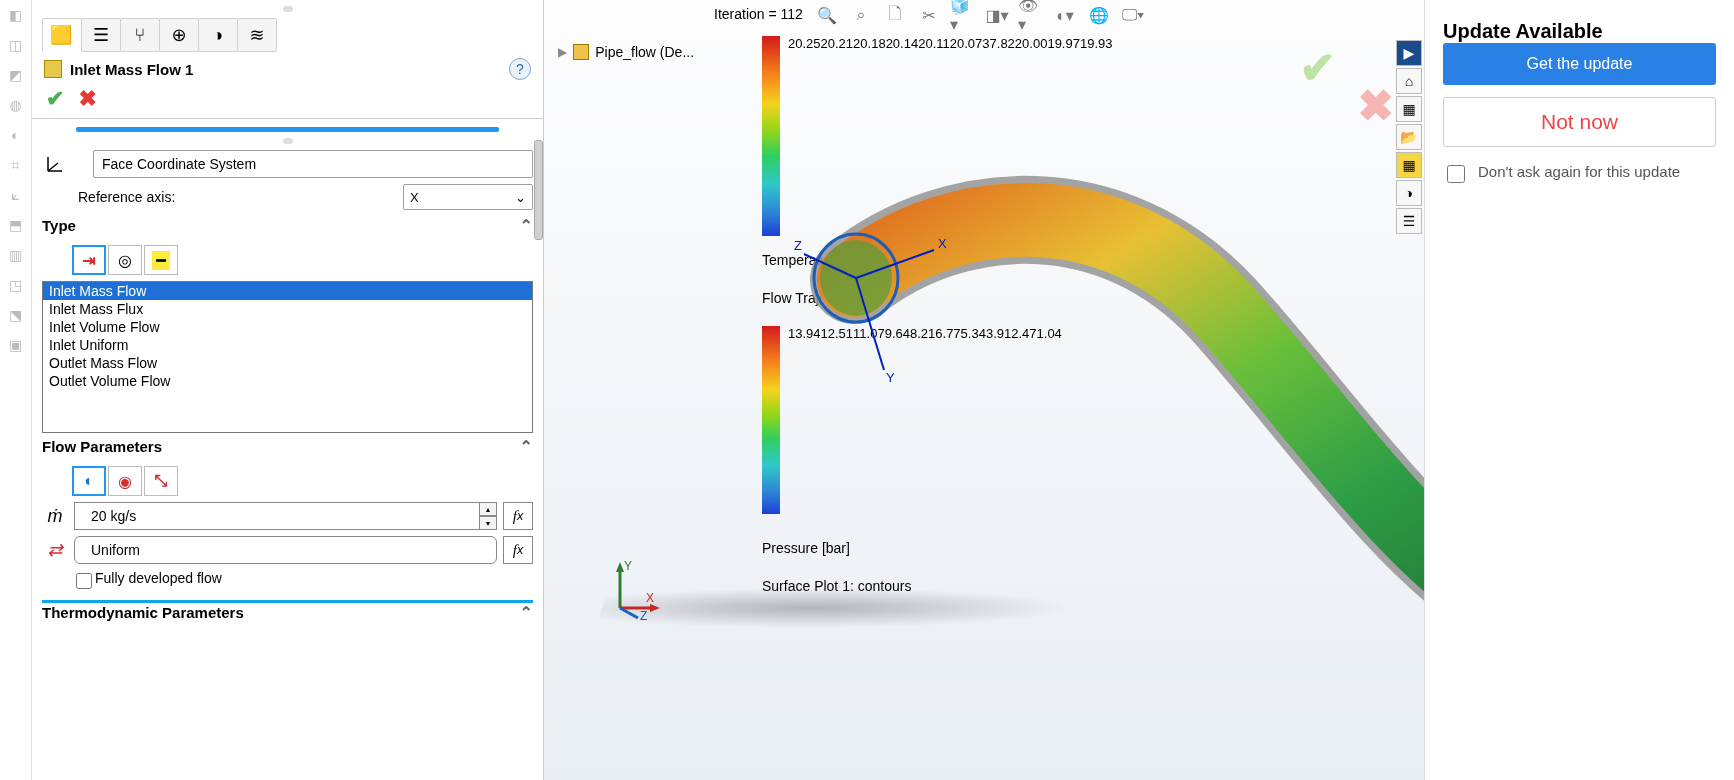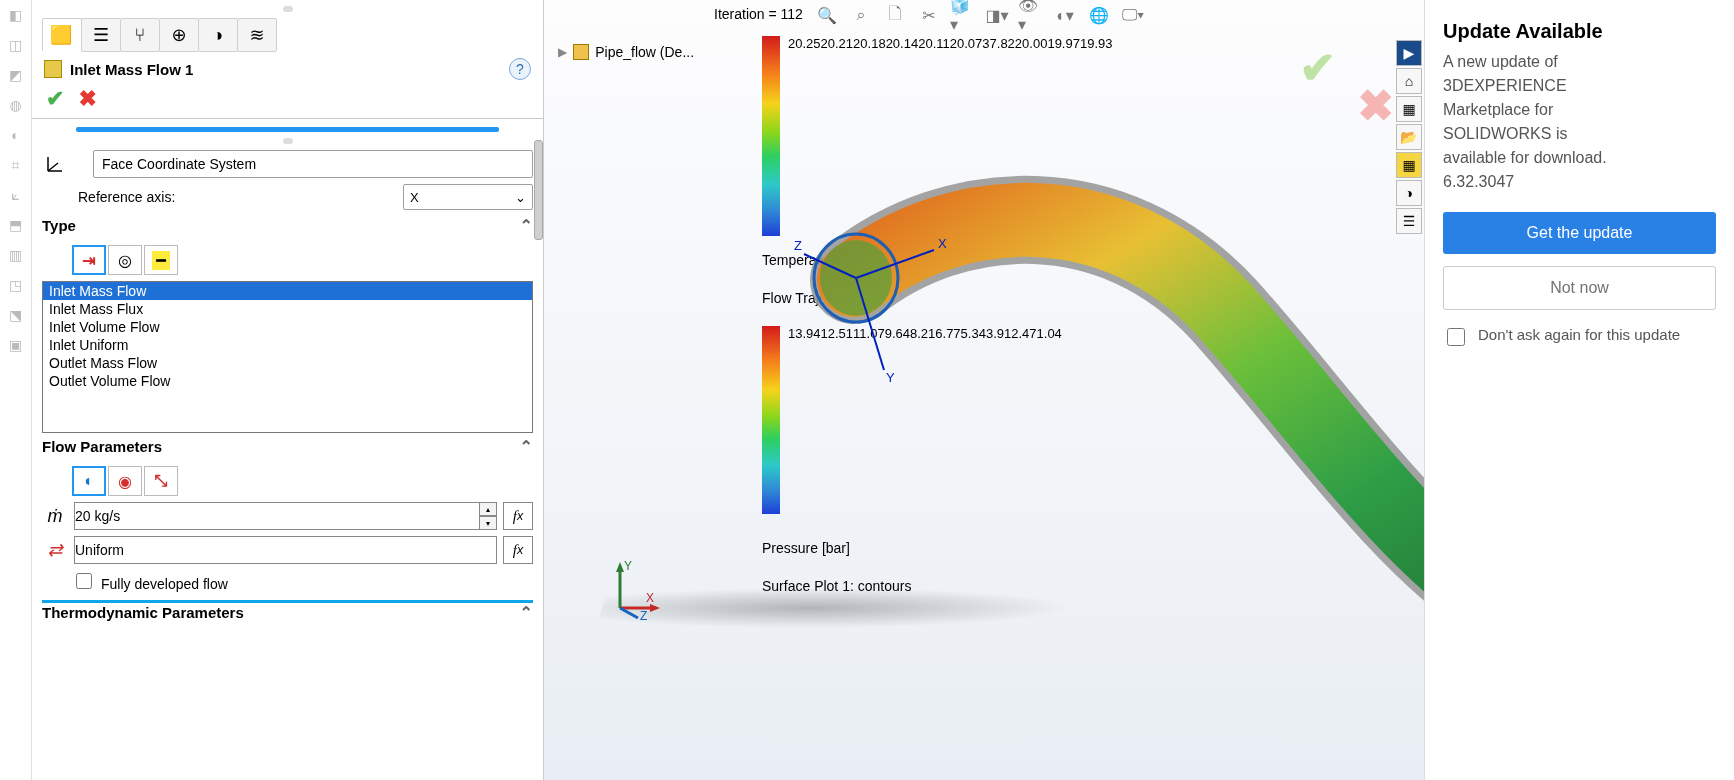--- a/index.html
+++ b/index.html
@@ -47,25 +47,25 @@
   .iconrow .ib.sel { border:1px solid #2196f3; box-shadow:inset 0 0 0 1px #2196f3; }
   .redarrow { color:#d32f2f; font-weight:bold; }
 
   .listbox { margin:4px 0; border:1px solid #777; height:152px; overflow:auto; font-size:14px; }
   .listbox div { padding:1px 6px; cursor:default; }
   .listbox .sel { background:#1e6fd6; color:#fff; }
 
   .spin-row { display:flex; align-items:center; gap:6px; margin:6px 0; }
   .mico { width:26px; text-align:center; font-style:italic; font-size:18px; }
   .spinbox { flex:1; display:flex; align-items:center; }
-  .spinbox input { flex:1; height:28px; border:1px solid #888; border-right:none; padding:2px 0; font-size:14px; }
+  .spinbox input { flex:1; height:28px; border:1px solid #888; border-right:none; padding:2px 16px; font-size:14px; }
   .spin-ud { width:18px; display:flex; flex-direction:column; }
   .spin-ud div { height:14px; border:1px solid #888; font-size:8px; display:flex;align-items:center;justify-content:center;background:#f4f4f4; }
   .fxbtn { width:30px;height:28px;border:1px solid #888;background:#fff;font-family:"Times New Roman",serif;font-style:italic;font-size:15px;display:flex;align-items:center;justify-content:center; }
-  .chk { display:flex; align-items:flex-end; gap:6px; font-size:14px; margin:6px 0 8px 30px; }
+  .chk { display:flex; align-items:flex-start; font-size:14px; margin:6px 0 8px 30px; }
   .chk input { width:16px;height:16px; }
 
   .panel-scroll { position:absolute; right:0; top:140px; width:9px; height:100px; background:#d0d0d0; border:1px solid #aaa; border-radius:3px; }
 
   
   .viewport { flex:1; position:relative; background:linear-gradient(#fdfdfe,#e9eef4); overflow:hidden; }
   .iteration { position:absolute; top:6px; left:170px; font-size:14px; }
   .view-toolbar { position:absolute; top:2px; left:270px; display:flex; gap:8px; align-items:center; }
   .view-toolbar .vb { width:26px;height:26px;display:flex;align-items:center;justify-content:center;font-size:16px;color:#777; }
   .tree { position:absolute; top:44px; left:14px; display:flex; align-items:center; gap:6px; font-size:14px; }
@@ -89,24 +89,24 @@
 
   
   .shadow { position:absolute; left:58px; top:588px; width:520px; height:40px; background:radial-gradient(ellipse 260px 20px at 40% 50%, rgba(0,0,0,.25), rgba(0,0,0,0)); transform:skewX(-18deg); }
 
   
   .right-tools { position:absolute; right:0; top:40px; width:28px; display:flex; flex-direction:column; gap:2px; }
   .right-tools .rt { width:26px;height:26px;border:1px solid #bbb;background:#f7f7f7;display:flex;align-items:center;justify-content:center;font-size:14px; }
 
   
   .update { width:310px; background:#fff; border-left:1px solid #ddd; padding:20px 18px; }
-  .update h3 { margin:0 0 7px; font-size:20px; font-weight:600; }
+  .update h3 { margin:0 0 0; font-size:20px; font-weight:600; }
   .update p { font-size:16px; color:#555; line-height:1.5; margin:0 0 18px; }
   .btn-primary { display:block; width:100%; padding:12px; background:#2981e6; color:#fff; border:none; font-size:16px; border-radius:3px; margin-bottom:12px; }
-  .btn-secondary { display:block; width:100%; padding:12px; background:#fff; color:#737373; border:1px solid #ccc; font-size:16px; border-radius:3px; margin-bottom:16px; }
+  .btn-secondary { display:block; width:100%; padding:12px; background:#fff; color:#ef4444; border:1px solid #ccc; font-size:21px; border-radius:3px; margin-bottom:16px; }
   .update .chkrow { display:flex; align-items:flex-start; gap:10px; font-size:15px; color:#555; }
   .update .chkrow input { width:18px;height:18px;margin-top:2px; }
 
   
   .pipe-svg { position:absolute; left:250px; top:170px; width:700px; height:520px; }
 
 </style>
 </head>
 <body>
 
@@ -225,21 +225,21 @@
             <div>▴</div>
             <div>▾</div>
           </div>
         </div>
         <div class="fxbtn">f<sub>x</sub></div>
       </div>
 
       <div class="spin-row">
         <div class="mico" style="color:#d32f2f;">⇄</div>
         <div class="spinbox">
-          <input type="text" style="border-right: 1px solid rgb(136, 136, 136);" value="Uniform">
+          <input type="text" style="border-right: 1px solid rgb(136, 136, 136); border-radius: 6px;" value="Uniform">
         </div>
         <div class="fxbtn">f<sub>x</sub></div>
       </div>
 
       <label class="chk">
         <input type="checkbox" style="">
         <span>Fully developed flow</span>
       </label>
 
       <div class="section-head" style="border-top:3px solid #0ea5e9;padding-top:0;">
@@ -358,28 +358,20 @@
       <div class="rt">▦</div>
       <div class="rt">📂</div>
       <div class="rt" style="background:#f5d642;">▦</div>
       <div class="rt">◑</div>
       <div class="rt">☰</div>
     </div>
   </div>
 
   <div class="update">
     <h3>Update Available</h3>
-    <p>
-      <span>A new update of</span><br>
-      <span>3DEXPERIENCE</span><br>
-      <span>Marketplace for</span><br>
-      <span>SOLIDWORKS is</span><br>
-      <span>available for download.</span><br>
-      <span>6.32.3047</span>
-    </p>
     <button class="btn-primary">Get the update</button>
     <button class="btn-secondary">Not now</button>
     <label class="chkrow">
       <input type="checkbox" style="">
       <span>Don't ask again for this update</span>
     </label>
   </div>
 
 </div>
 

